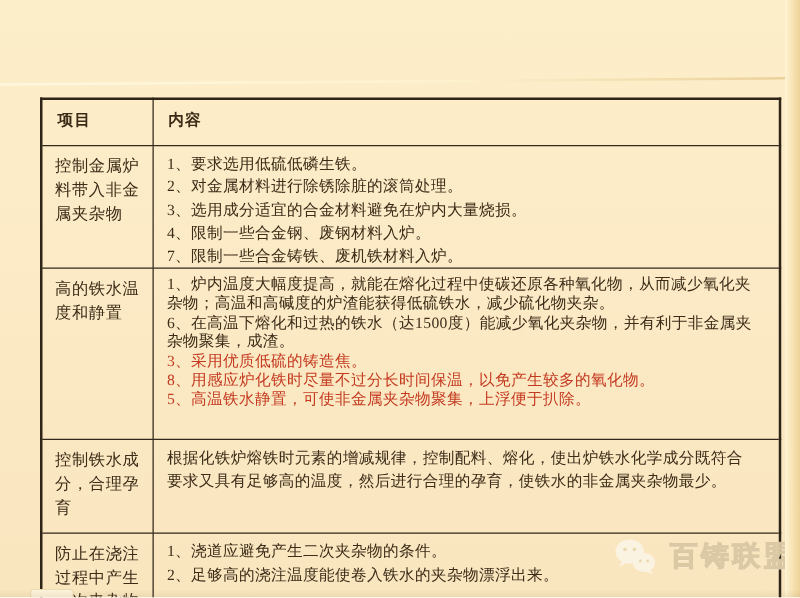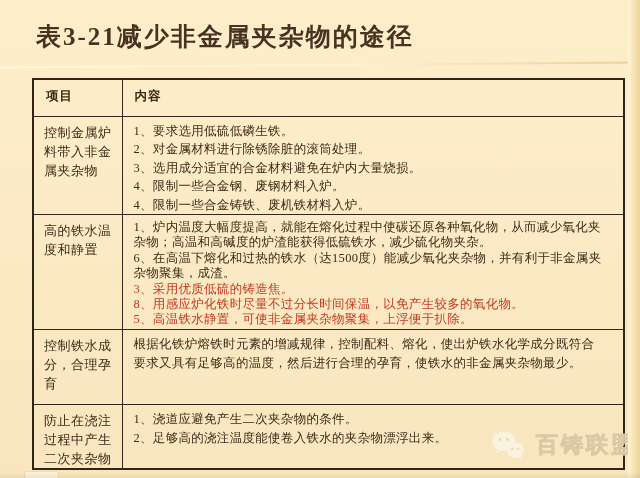--- a/index.html
+++ b/index.html
@@ -46,21 +46,21 @@
     box-sizing:border-box;
   }
   col.c-item{width:89px;}
   col.c-content{width:502px;}
   thead tr{height:37px;padding-left:24px;}
   th{
     font-size:12.5px;font-weight:700;letter-spacing:1px;
     padding:8px 0 0 12px;color:#3a2a16;
   }
   tr.r0{height:98px;}
-  tr.r1{height:115px;}
+  tr.r1{height:137px;}
   tr.r2{height:75px;}
   tr.r3{height:57px;}
   td.item-cell{
     font-size:13px;line-height:19px;
     padding:6px 9px 0 10px;
     letter-spacing:0.5px;
   }
   td.content-cell{
     font-size:12.5px;
     padding:5px 17px 0 11px;
@@ -88,21 +88,20 @@
     position:absolute;left:24px;top:471px;width:33px;height:8px;
     background:#fdf3da;border:1px solid #ecdcb2;border-bottom:none;
     border-radius:3px 3px 0 0;
   }
 </style>
 </head>
 <body>
 
 <div class="page">
 
-  <div class="title">表3-21减少非金属夹杂物的途径</div>
   <div class="title-underline"></div>
 
   <table class="main">
     <colgroup>
         <col class="c-item">
         <col class="c-content">
       </colgroup>
     <thead>
       <tr>
         <th>项目</th>
@@ -110,21 +109,21 @@
       </tr>
     </thead>
     <tbody>
         <tr class="r0 lh-a">
           <td class="item-cell">控制金属炉料带入非金属夹杂物</td>
           <td class="content-cell">
             <div class="line">1、要求选用低硫低磷生铁。</div>
             <div class="line">2、对金属材料进行除锈除脏的滚筒处理。</div>
             <div class="line">3、选用成分适宜的合金材料避免在炉内大量烧损。</div>
             <div class="line">4、限制一些合金钢、废钢材料入炉。</div>
-            <div class="line">4、限制一些合金铸铁、废机铁材料入炉。</div>
+            <div class="line">7、限制一些合金铸铁、废机铁材料入炉。</div>
           </td>
         </tr>
         <tr class="r1 lh-b">
           <td class="item-cell">高的铁水温度和静置</td>
           <td class="content-cell">
             <div class="line">1、炉内温度大幅度提高，就能在熔化过程中使碳还原各种氧化物，从而减少氧化夹杂物；高温和高碱度的炉渣能获得低硫铁水，减少硫化物夹杂。</div>
             <div class="line">6、在高温下熔化和过热的铁水（达1500度）能减少氧化夹杂物，并有利于非金属夹杂物聚集，成渣。</div>
             <div class="line red">3、采用优质低硫的铸造焦。</div>
             <div class="line red">8、用感应炉化铁时尽量不过分长时间保温，以免产生较多的氧化物。</div>
             <div class="line red">5、高温铁水静置，可使非金属夹杂物聚集，上浮便于扒除。</div>

